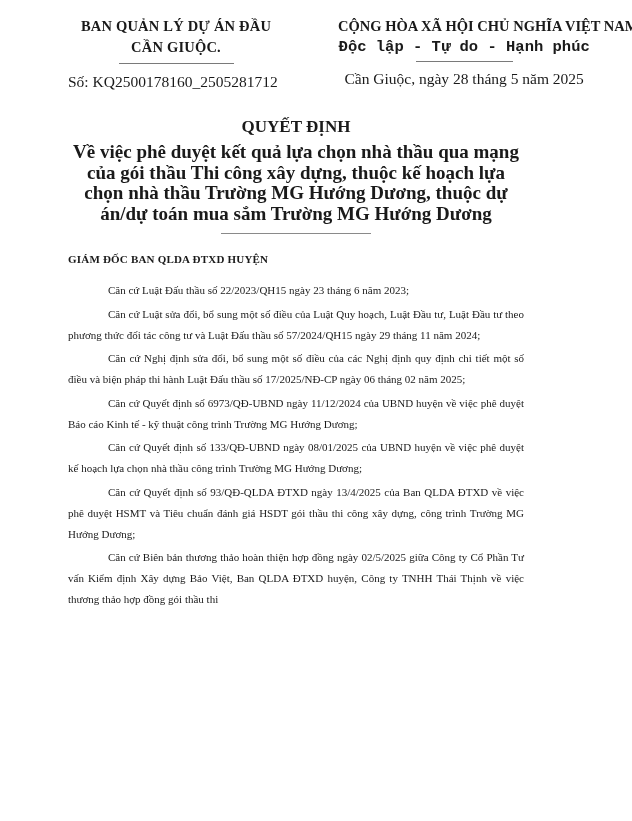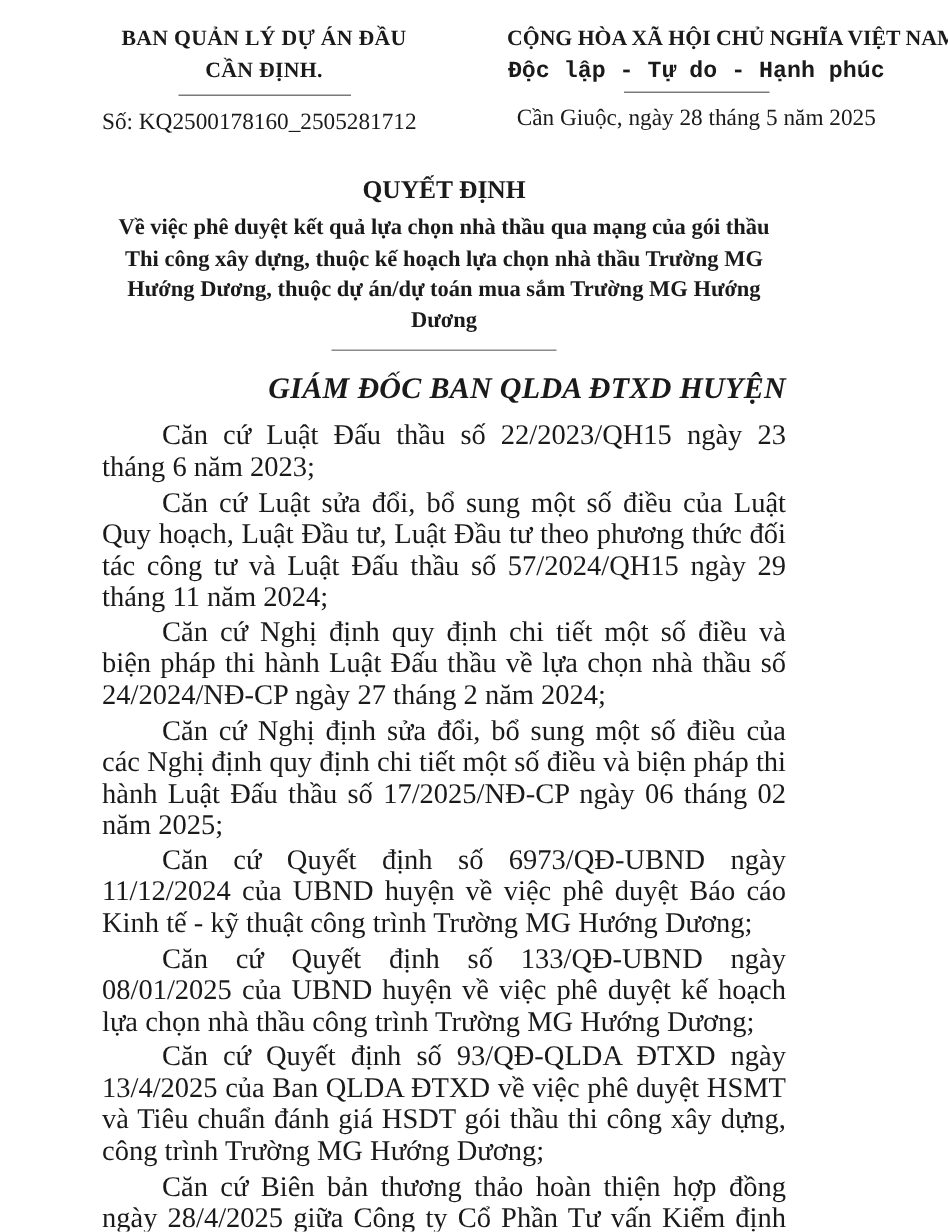--- a/index.html
+++ b/index.html
@@ -88,62 +88,61 @@
   .decision-title {
     font-weight: bold;
     font-size: 17px;
     line-height: 20px;
     text-align: center;
   }
   .decision-subtitle {
     margin: 5px auto 0 auto;
     max-width: 516px;
     font-weight: bold;
-    font-size: 15px;
+    font-size: 19px;
     line-height: 20.5px;
   }
   .title-hr {
     width: 150px;
     border: 0;
     border-top: 1.5px solid #8a8a8a;
     margin: 9px auto 0 auto;
   }
   .authority-title {
     margin-top: 15px;
-    text-align: right;
+    text-align: left;
     font-weight: bold;
-    font-size: 20px;
+    font-size: 11px;
     line-height: 20px;
     letter-spacing: 0.2px;
-    font-style: italic;
   }
 
   
   .body-text {
     margin-top: 11px;
   }
   .para {
     margin: 0 0 2.5px 0;
-    font-size: 19px;
+    font-size: 11px;
     line-height: 21px;
     text-align: justify;
     text-indent: 40px;
   }
 </style>
 </head>
 <body>
 
 <div class="page">
 
   <div class="header-row">
 
     <div class="header-left">
       <div class="org-name">
         <div>BAN QUẢN LÝ DỰ ÁN ĐẦU</div>
-        <div>CẦN ĐỊNH.</div>
+        <div>CẦN GIUỘC.</div>
       </div>
       <hr class="header-hr-left">
       <div class="doc-number">Số: KQ2500178160_2505281712</div>
     </div>
 
     <div class="header-right">
       <div class="national-title">CỘNG HÒA XÃ HỘI CHỦ NGHĨA VIỆT NAM</div>
       <div class="national-motto">Độc lập - Tự do - Hạnh phúc</div>
       <hr class="header-hr-right">
       <div class="place-date">Cần Giuộc, ngày 28 tháng 5 năm 2025</div>
@@ -155,21 +154,20 @@
     <div class="decision-title">QUYẾT ĐỊNH</div>
     <div class="decision-subtitle">Về việc phê duyệt kết quả lựa chọn nhà thầu qua mạng của gói thầu Thi công xây dựng, thuộc kế hoạch lựa chọn nhà thầu Trường MG Hướng Dương, thuộc dự án/dự toán mua sắm Trường MG Hướng Dương</div>
     <hr class="title-hr">
   </div>
 
   <div class="authority-title">GIÁM ĐỐC BAN QLDA ĐTXD HUYỆN</div>
 
   <section class="body-text" id="paragraphs">
       <p class="para">Căn cứ Luật Đấu thầu số 22/2023/QH15 ngày 23 tháng 6 năm 2023;</p>
       <p class="para">Căn cứ Luật sửa đổi, bổ sung một số điều của Luật Quy hoạch, Luật Đầu tư, Luật Đầu tư theo phương thức đối tác công tư và Luật Đấu thầu số 57/2024/QH15 ngày 29 tháng 11 năm 2024;</p>
-      <p class="para">Căn cứ Nghị định quy định chi tiết một số điều và biện pháp thi hành Luật Đấu thầu về lựa chọn nhà thầu số 24/2024/NĐ-CP ngày 27 tháng 2 năm 2024;</p>
       <p class="para">Căn cứ Nghị định sửa đổi, bổ sung một số điều của các Nghị định quy định chi tiết một số điều và biện pháp thi hành Luật Đấu thầu số 17/2025/NĐ-CP ngày 06 tháng 02 năm 2025;</p>
       <p class="para">Căn cứ Quyết định số 6973/QĐ-UBND ngày 11/12/2024 của UBND huyện về việc phê duyệt Báo cáo Kinh tế - kỹ thuật công trình Trường MG Hướng Dương;</p>
       <p class="para">Căn cứ Quyết định số 133/QĐ-UBND ngày 08/01/2025 của UBND huyện về việc phê duyệt kế hoạch lựa chọn nhà thầu công trình Trường MG Hướng Dương;</p>
       <p class="para">Căn cứ Quyết định số 93/QĐ-QLDA ĐTXD ngày 13/4/2025 của Ban QLDA ĐTXD về việc phê duyệt HSMT và Tiêu chuẩn đánh giá HSDT gói thầu thi công xây dựng, công trình Trường MG Hướng Dương;</p>
-      <p class="para">Căn cứ Biên bản thương thảo hoàn thiện hợp đồng ngày 28/4/2025 giữa Công ty Cổ Phần Tư vấn Kiểm định Xây dựng Bảo Việt, Ban QLDA ĐTXD huyện, Công ty TNHH Thái Thịnh về việc thương thảo hợp đồng gói thầu thi</p>
+      <p class="para">Căn cứ Biên bản thương thảo hoàn thiện hợp đồng ngày 02/5/2025 giữa Công ty Cổ Phần Tư vấn Kiểm định Xây dựng Bảo Việt, Ban QLDA ĐTXD huyện, Công ty TNHH Thái Thịnh về việc thương thảo hợp đồng gói thầu thi</p>
     </section>
 
 </div>
 
 </body></html>

